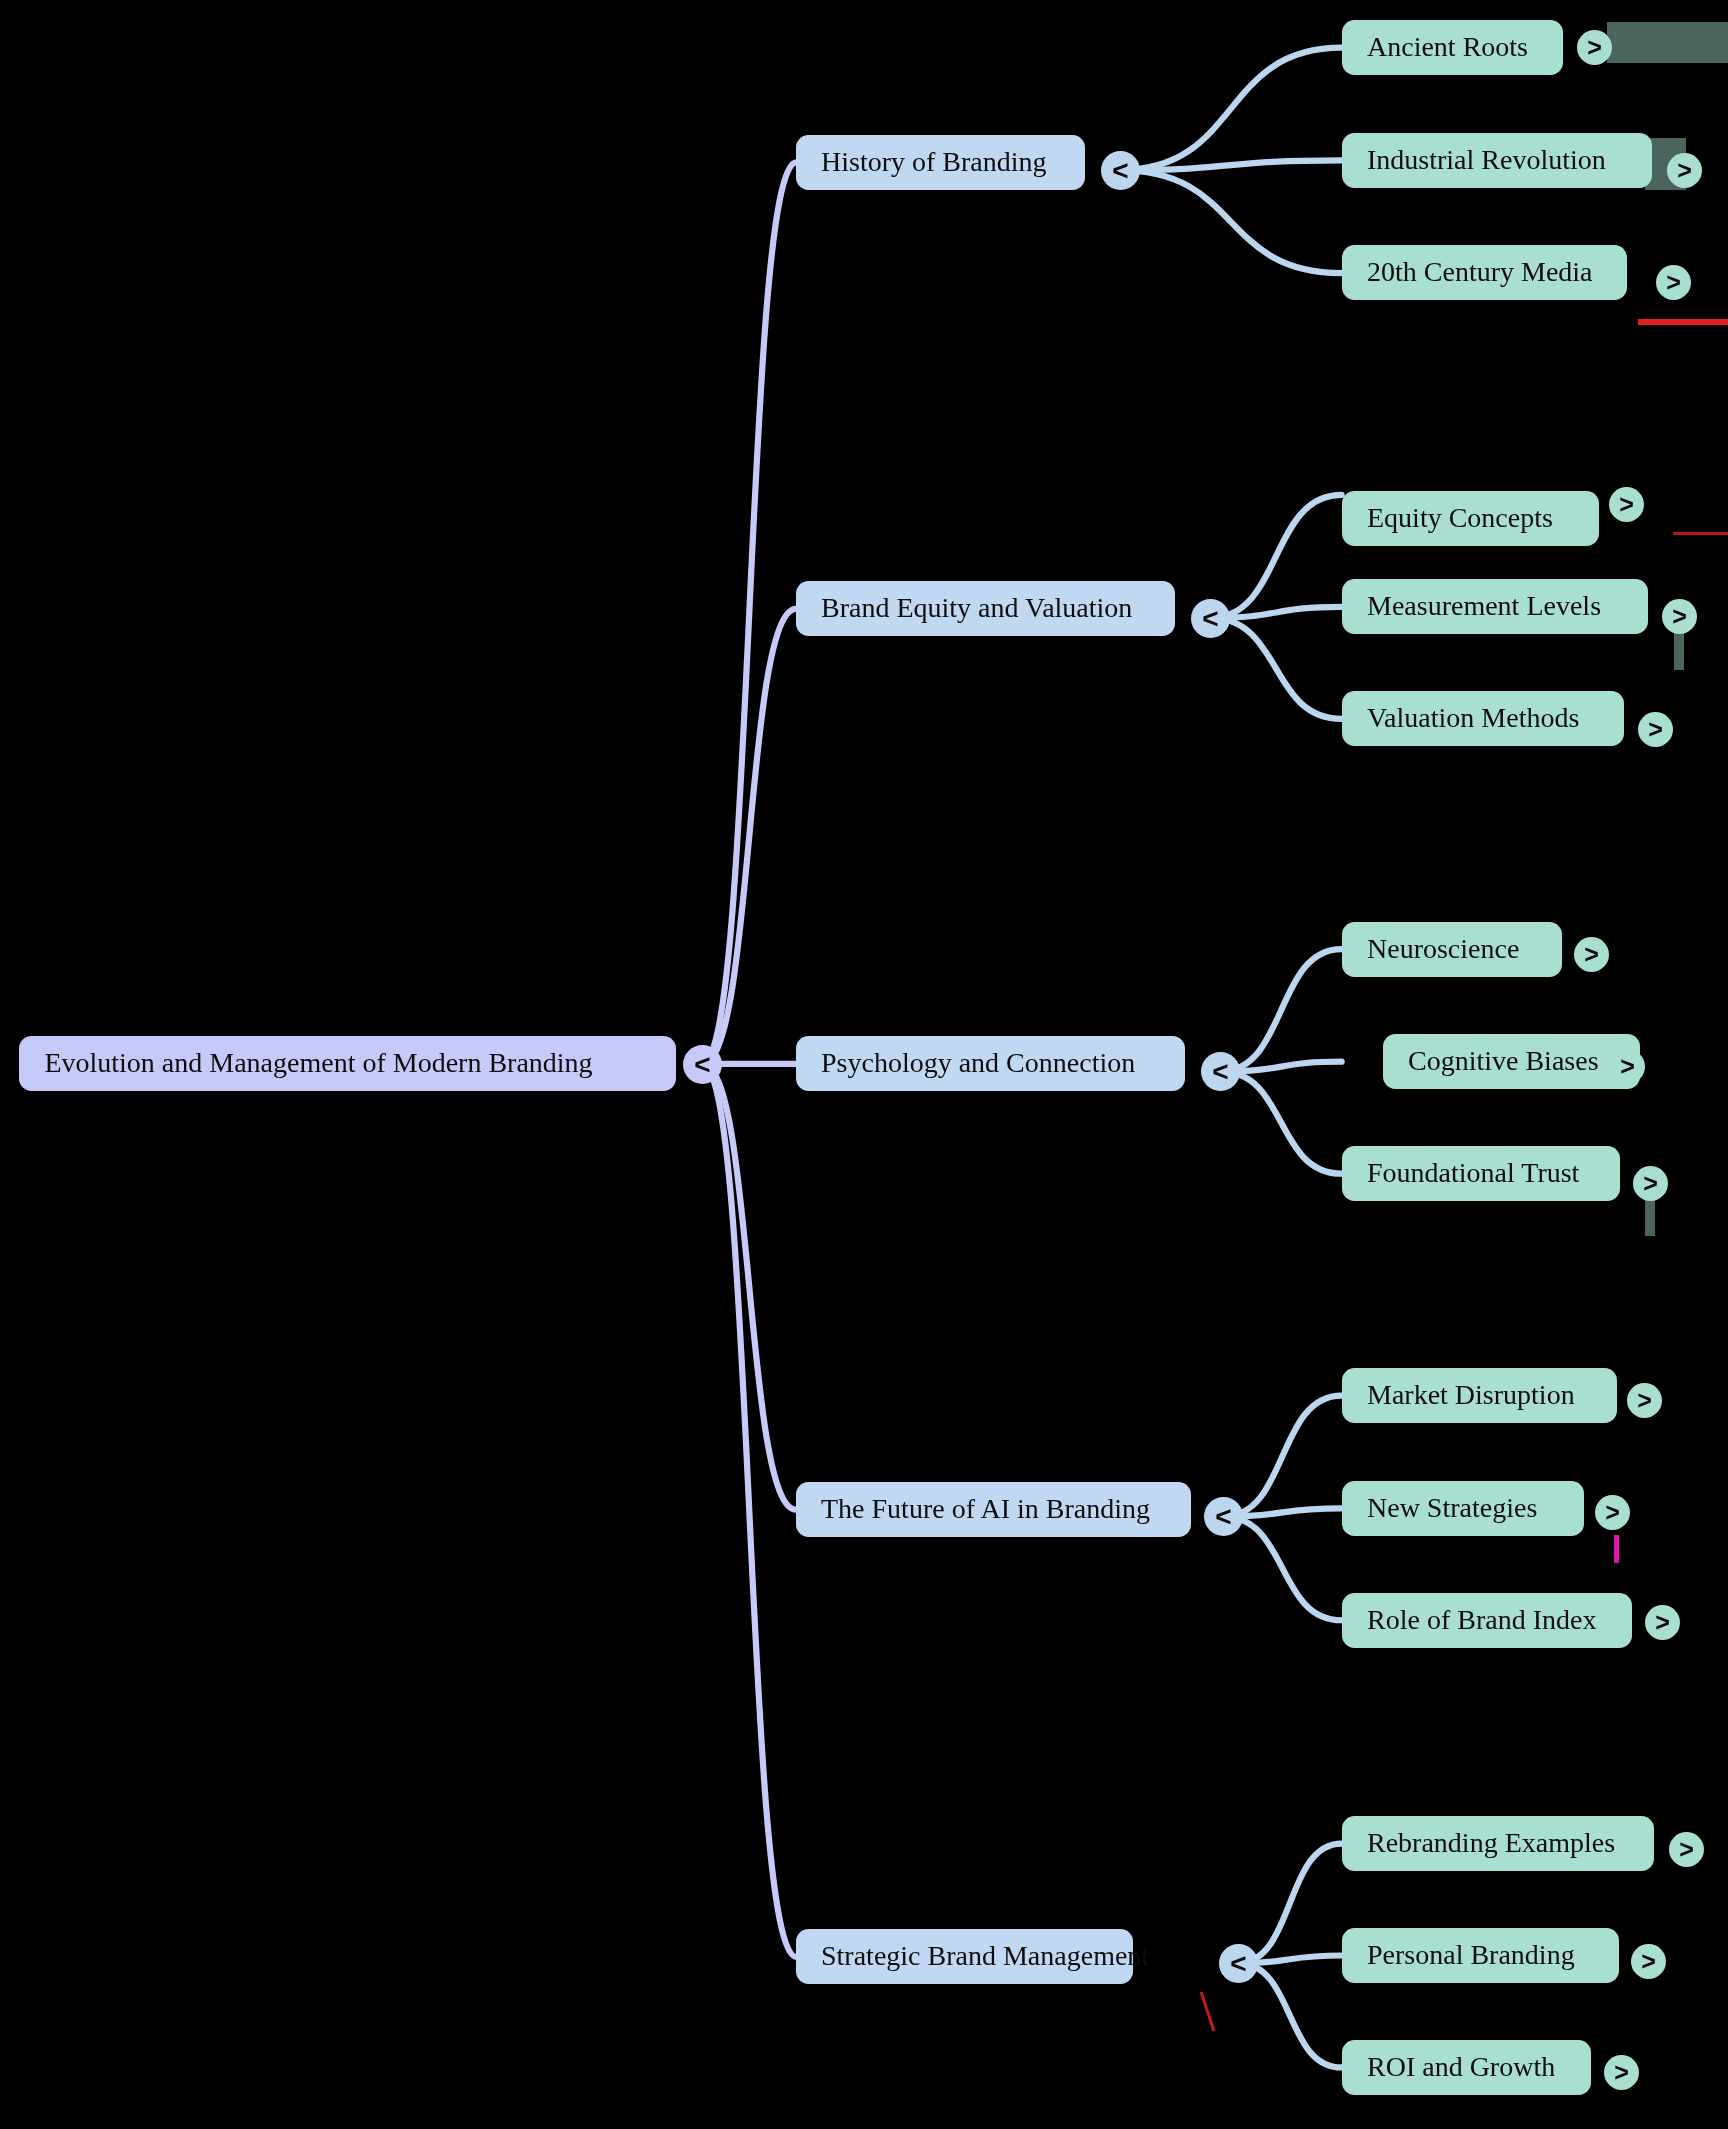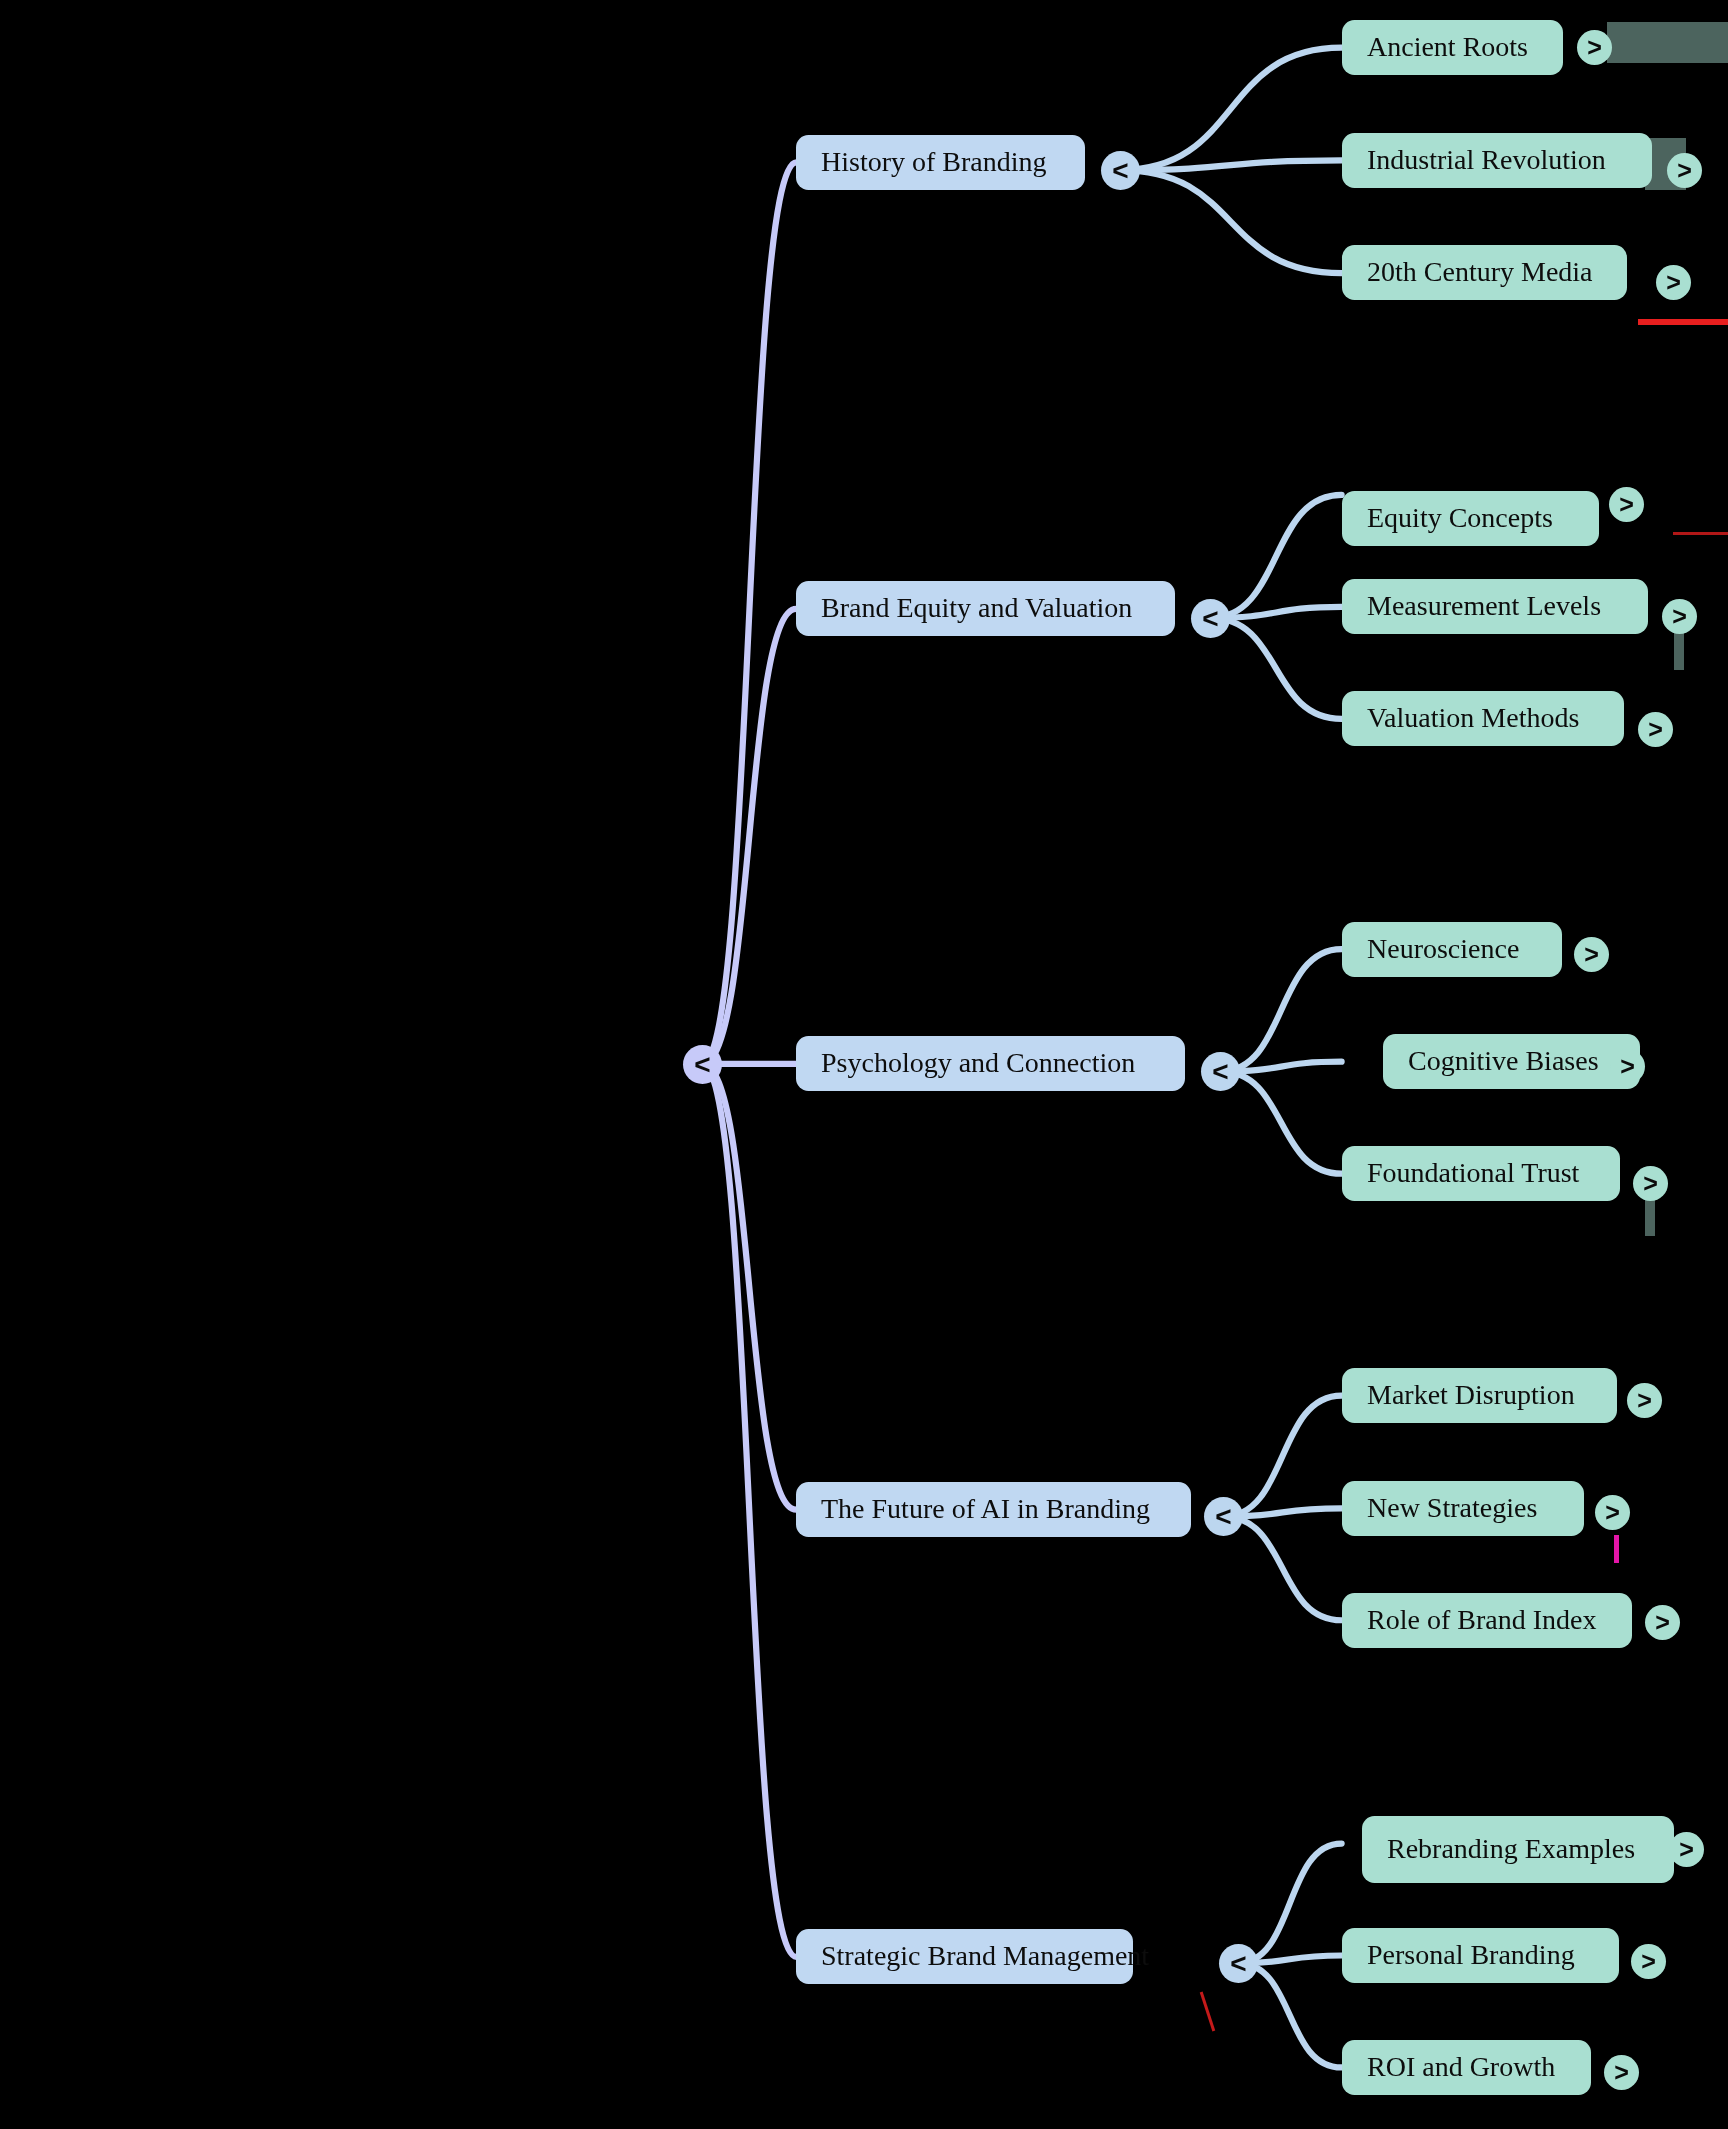--- a/index.html
+++ b/index.html
@@ -122,20 +122,23 @@
 
   <div class="ghost" style="left:1607px; top:22px; width:128px; height:41px;"></div>
   <div class="ghost" style="left:1645px; top:138px; width:41px; height:52px;"></div>
   <div class="artifact" style="left:1638px; top:319px; width:90px; height:6.2px; background:#e81f1f;"></div>
   <div class="artifact" style="left:1673px; top:532px; width:55px; height:2.8px; background:#b11717;"></div>
   <div class="ghost" style="left:1674px; top:622px; width:9.7px; height:48px;"></div>
   <div class="ghost" style="left:1645px; top:1188px; width:9.7px; height:48px;"></div>
   <div class="artifact" style="left:1614px; top:1535px; width:4.8px; height:28px; background:#e416a8;"></div>
   <div class="artifact" style="left:1206px; top:1991px; width:2.8px; height:41px; background:#c41a1a; transform:rotate(-18deg);"></div>
 
+  <div class="node node-root" id="node-root" style="left: 19.4px; top: 1036px; width: 657px; height: 55px;">
+    <span>Evolution and Management of Modern Branding</span>
+  </div>
   <div class="toggle toggle-root" id="toggle-root" style="left: 683px; top: 1045px;">
     <span>&lt;</span>
   </div>
 
   <div id="node-layer">
       <div class="node node-branch" style="left: 796px; top: 135px; width: 289px; height: 55px;">
         <span>History of Branding</span>
       </div>
       <div class="toggle toggle-branch" style="left: 1101px; top: 151px;">
         <span>&lt;</span>
@@ -229,21 +232,21 @@
       </div>
       <div class="toggle toggle-leaf" style="left: 1645px; top: 1605px;">
         <span>&gt;</span>
       </div>
       <div class="node node-branch" style="left: 796px; top: 1929px; width: 337px; height: 55px;">
         <span>Strategic Brand Management</span>
       </div>
       <div class="toggle toggle-branch" style="left: 1219px; top: 1944px;">
         <span>&lt;</span>
       </div>
-      <div class="node node-leaf" style="left: 1342px; top: 1816px; width: 312px; height: 67px; margin-left: 20px;">
+      <div class="node node-leaf" style="left: 1342px; top: 1816px; width: 312px; height: 55px;">
         <span>Rebranding Examples</span>
       </div>
       <div class="toggle toggle-leaf" style="left: 1669px; top: 1832px;">
         <span>&gt;</span>
       </div>
       <div class="node node-leaf" style="left: 1342px; top: 1928px; width: 277px; height: 55px;">
         <span>Personal Branding</span>
       </div>
       <div class="toggle toggle-leaf" style="left: 1631px; top: 1944px;">
         <span>&gt;</span>

